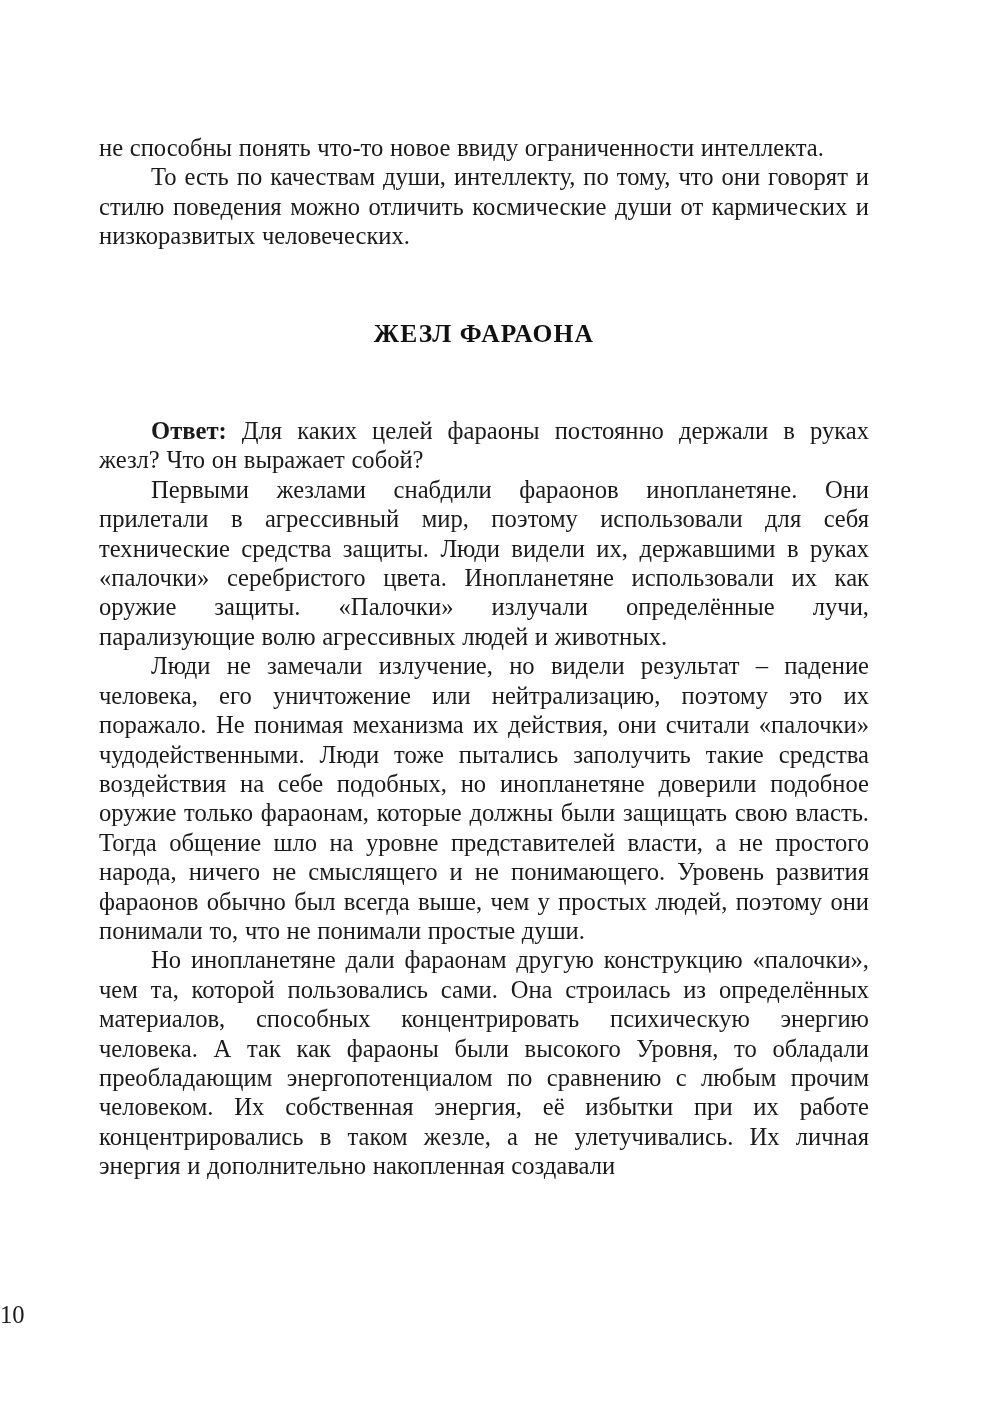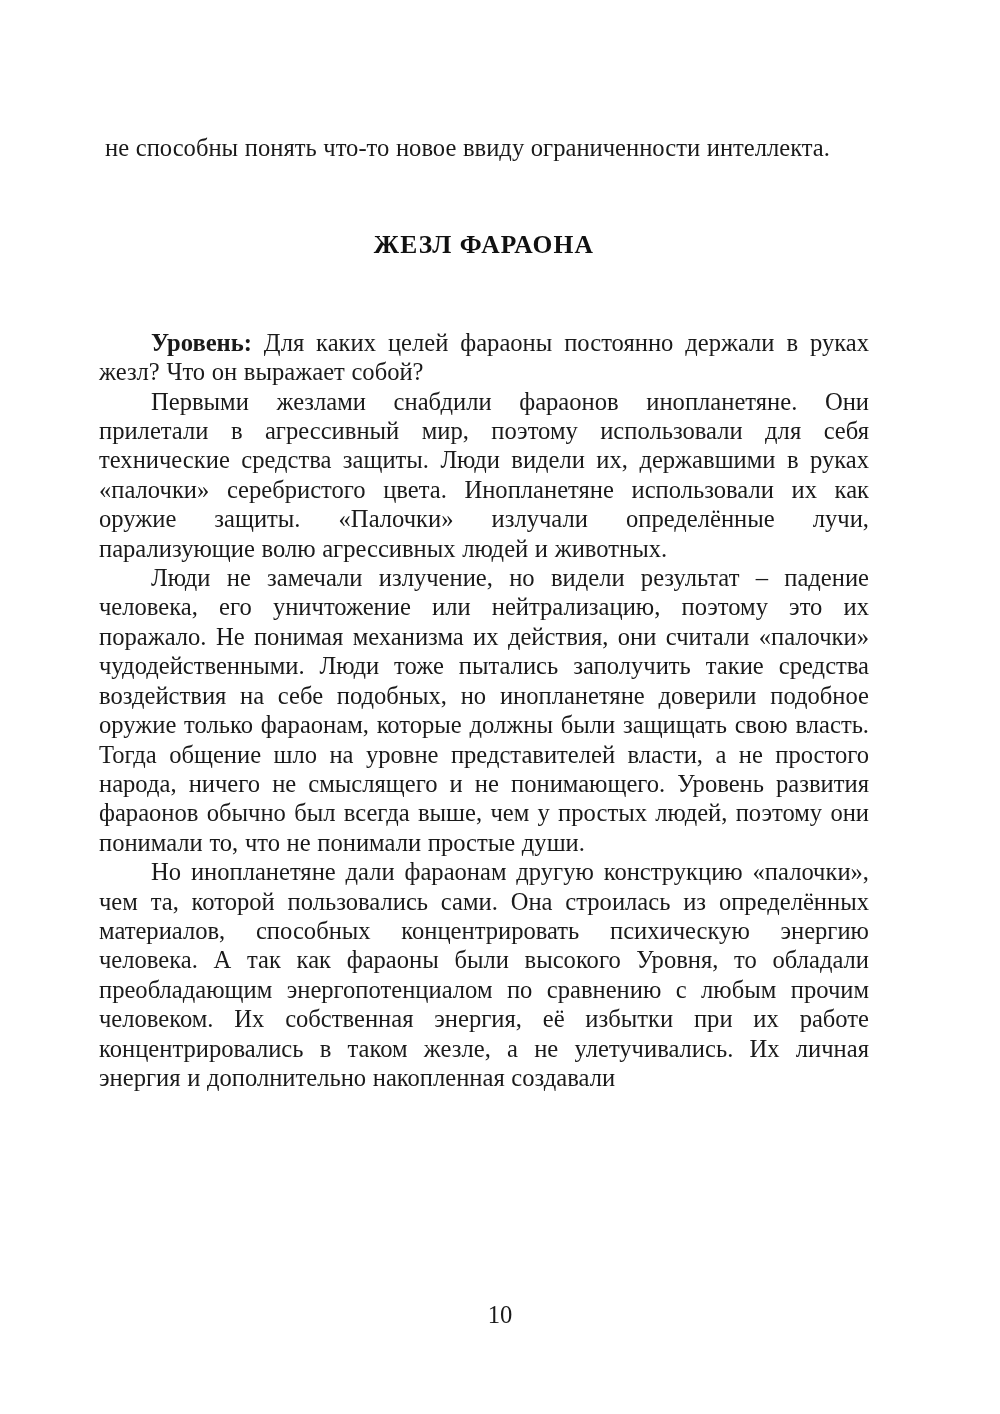--- a/index.html
+++ b/index.html
@@ -33,21 +33,20 @@
     text-align: justify;
     text-justify: inter-word;
     text-indent: 52px;
     color: #1a1a1a;
     hyphens: manual;
     word-spacing: 0.02em;
   }
 
   .para.no-indent {
     text-indent: 0;
-    margin-left: 6px;
   }
 
   .para + .para {
     margin-top: 0;
   }
 
   .lead {
     font-weight: bold;
   }
 
@@ -64,43 +63,44 @@
   }
 
   .gap-before-heading { height: 52px; }
   .gap-after-heading  { height: 52px; }
 
   .page-number {
     position: absolute;
     left: 0;
     top: 1300px;
     width: 1000px;
-    text-align: center;
+    text-align: left;
     font-size: 24.6px;
     line-height: 29px;
     color: #1a1a1a;
   }
 </style>
 </head>
 <body>
 
 <div class="page">
 
   <div class="text-block">
 
     <p class="para no-indent">не способны понять что-то новое ввиду ограниченности интеллекта.</p>
 
+    <p class="para">То есть по качествам души, интеллекту, по тому, что они говорят и стилю поведения можно отличить космические души от кармических и низкоразвитых человеческих.</p>
 
     <div class="gap-before-heading"></div>
 
     <h2 class="section-heading">ЖЕЗЛ  ФАРАОНА</h2>
 
     <div class="gap-after-heading"></div>
 
-    <p class="para"><span class="lead">Уровень:</span><span> Для каких целей фараоны постоянно держали в руках жезл? Что он выражает собой?</span></p>
+    <p class="para"><span class="lead">Ответ:</span><span> Для каких целей фараоны постоянно держали в руках жезл? Что он выражает собой?</span></p>
 
 
     <p class="para">Первыми жезлами снабдили фараонов инопланетяне. Они прилетали в агрессивный мир, поэтому использовали для себя технические средства защиты. Люди видели их, державшими в руках «палочки» серебристого цвета. Инопланетяне использовали их как оружие защиты. «Палочки» излучали определённые лучи, парализующие волю агрессивных людей и животных.</p>
 
     <p class="para">Люди не замечали излучение, но видели результат – падение человека, его уничтожение или нейтрализацию, поэтому это их поражало. Не понимая механизма их действия, они считали «палочки» чудодейственными. Люди тоже пытались заполучить такие средства воздействия на себе подобных, но инопланетяне доверили подобное оружие только фараонам, которые должны были защищать свою власть. Тогда общение шло на уровне представителей власти, а не простого народа, ничего не смыслящего и не понимающего. Уровень развития фараонов обычно был всегда выше, чем у простых людей, поэтому они понимали то, что не понимали простые души.</p>
 
     <p class="para">Но инопланетяне дали фараонам другую конструкцию «палочки», чем та, которой пользовались сами. Она строилась из определённых материалов, способных концентрировать психическую энергию человека. А так как фараоны были высокого Уровня, то обладали преобладающим энергопотенциалом по сравнению с любым прочим человеком. Их собственная энергия, её избытки при их работе концентрировались в таком жезле, а не улетучивались. Их личная энергия и дополнительно накопленная создавали</p>
 
   </div>
 

